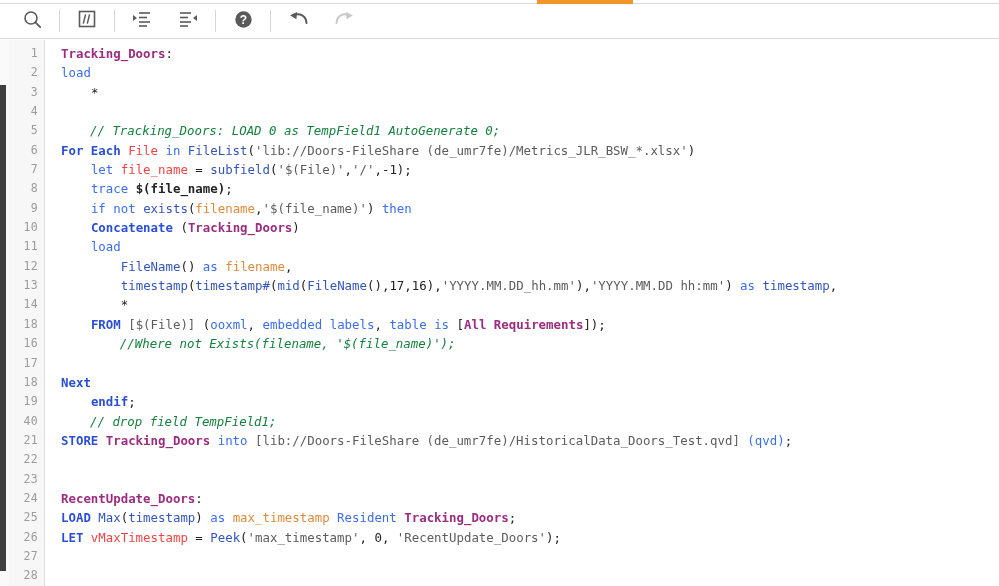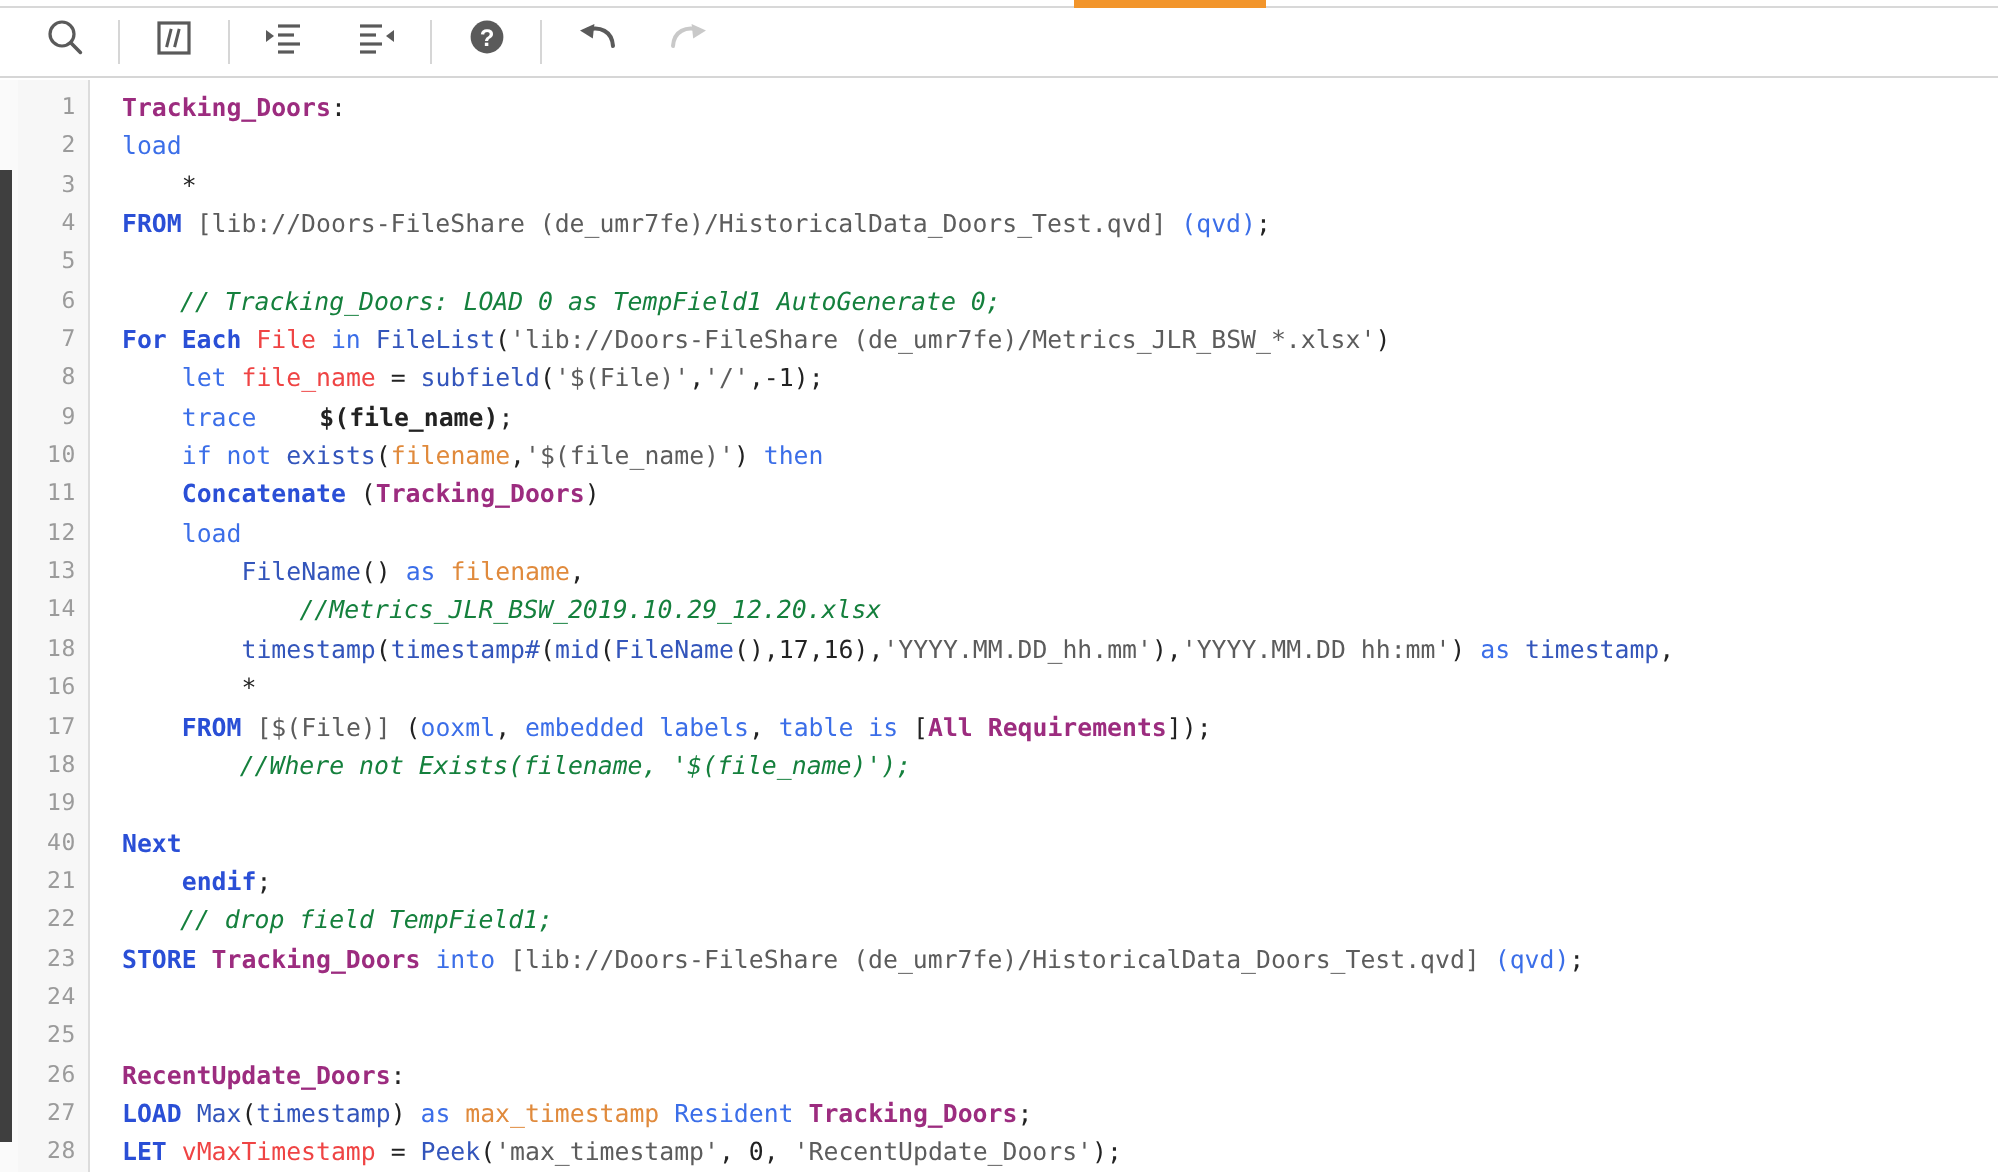--- a/index.html
+++ b/index.html
@@ -120,21 +120,21 @@
   
   .t-kw   { color: #2a4fd6; font-weight: bold; }   
   .t-kw2  { color: #3b6ee8; }                      
   .t-tbl  { color: #9c2c7f; font-weight: bold; }   
   .t-fld  { color: #e08a3c; }                      
   .t-var  { color: #ef4444; }                      
   .t-fn   { color: #3355bb; }                      
   .t-str  { color: #5c5c5c; }                      
   .t-cmt  { color: #15803d; font-style: italic; margin-left: 29px; }  
   .t-pln  { color: #222222; }                      
-  .t-bld  { color: #222222; font-weight: bold; margin-left: 24px; }   
+  .t-bld  { color: #222222; font-weight: bold; }   
   .t-qvd  { color: #3b6ee8; }                      
 </style>
 </head>
 <body>
 
 <div id="app">
 
   <div class="tabstrip">
     <div class="tab-active-indicator"></div>
   </div>
@@ -256,31 +256,29 @@
         <span class="ln">26</span>
         <span class="ln">27</span>
         <span class="ln">28</span>
         <span class="ln">29</span>
       </div>
 
     <div class="code" id="code">
         <span class="cl"><span class="t-tbl">Tracking_Doors</span><span class="t-pln">:</span></span>
         <span class="cl"><span class="t-kw2">load</span></span>
         <span class="cl"><span class="t-pln"> </span><span class="t-pln"> </span><span class="t-pln"> </span><span class="t-pln"> </span><span class="t-pln">*</span></span>
-        <span class="cl"><span class="t-kw">FROM</span><span class="t-pln"> </span><span class="t-str">[lib://Doors-FileShare (de_umr7fe)/HistoricalData_Doors_Test.qvd]</span><span class="t-pln"> </span><span class="t-qvd">(qvd)</span><span class="t-pln">;</span></span>
         <span class="cl">&nbsp;</span>
         <span class="cl"><span class="t-cmt">// Tracking_Doors: LOAD 0 as TempField1 AutoGenerate 0;</span></span>
         <span class="cl"><span class="t-kw">For Each</span><span class="t-pln"> </span><span class="t-var">File</span><span class="t-pln"> </span><span class="t-kw2">in</span><span class="t-pln"> </span><span class="t-fn">FileList</span><span class="t-pln">(</span><span class="t-str">'lib://Doors-FileShare (de_umr7fe)/Metrics_JLR_BSW_*.xlsx'</span><span class="t-pln">)</span></span>
         <span class="cl"><span class="t-pln"> </span><span class="t-pln"> </span><span class="t-pln"> </span><span class="t-pln"> </span><span class="t-kw2">let</span><span class="t-pln"> </span><span class="t-var">file_name</span><span class="t-pln"> </span><span class="t-pln">=</span><span class="t-pln"> </span><span class="t-fn">subfield</span><span class="t-pln">(</span><span class="t-str">'$(File)'</span><span class="t-pln">,</span><span class="t-str">'/'</span><span class="t-pln">,</span><span class="t-pln">-</span><span class="t-pln">1</span><span class="t-pln">)</span><span class="t-pln">;</span></span>
         <span class="cl"><span class="t-pln"> </span><span class="t-pln"> </span><span class="t-pln"> </span><span class="t-pln"> </span><span class="t-kw2">trace</span><span class="t-pln"> </span><span class="t-bld">$(file_name)</span><span class="t-pln">;</span></span>
         <span class="cl"><span class="t-pln"> </span><span class="t-pln"> </span><span class="t-pln"> </span><span class="t-pln"> </span><span class="t-kw2">if</span><span class="t-pln"> </span><span class="t-kw2">not</span><span class="t-pln"> </span><span class="t-fn">exists</span><span class="t-pln">(</span><span class="t-fld">filename</span><span class="t-pln">,</span><span class="t-str">'$(file_name)'</span><span class="t-pln">)</span><span class="t-pln"> </span><span class="t-kw2">then</span></span>
         <span class="cl"><span class="t-pln"> </span><span class="t-pln"> </span><span class="t-pln"> </span><span class="t-pln"> </span><span class="t-kw">Concatenate</span><span class="t-pln"> </span><span class="t-pln">(</span><span class="t-tbl">Tracking_Doors</span><span class="t-pln">)</span></span>
         <span class="cl"><span class="t-pln"> </span><span class="t-pln"> </span><span class="t-pln"> </span><span class="t-pln"> </span><span class="t-kw2">load</span></span>
         <span class="cl"><span class="t-pln"> </span><span class="t-pln"> </span><span class="t-pln"> </span><span class="t-pln"> </span><span class="t-pln"> </span><span class="t-pln"> </span><span class="t-pln"> </span><span class="t-pln"> </span><span class="t-fn">FileName</span><span class="t-pln">(</span><span class="t-pln">)</span><span class="t-pln"> </span><span class="t-kw2">as</span><span class="t-pln"> </span><span class="t-fld">filename</span><span class="t-pln">,</span></span>
-        <span class="cl">        <span class="t-cmt">//Metrics_JLR_BSW_2019.10.29_12.20.xlsx</span></span>
         <span class="cl"><span class="t-pln"> </span><span class="t-pln"> </span><span class="t-pln"> </span><span class="t-pln"> </span><span class="t-pln"> </span><span class="t-pln"> </span><span class="t-pln"> </span><span class="t-pln"> </span><span class="t-fn">timestamp</span><span class="t-pln">(</span><span class="t-fn">timestamp#</span><span class="t-pln">(</span><span class="t-fn">mid</span><span class="t-pln">(</span><span class="t-fn">FileName</span><span class="t-pln">(</span><span class="t-pln">)</span><span class="t-pln">,</span><span class="t-pln">1</span><span class="t-pln">7</span><span class="t-pln">,</span><span class="t-pln">1</span><span class="t-pln">6</span><span class="t-pln">)</span><span class="t-pln">,</span><span class="t-str">'YYYY.MM.DD_hh.mm'</span><span class="t-pln">)</span><span class="t-pln">,</span><span class="t-str">'YYYY.MM.DD hh:mm'</span><span class="t-pln">)</span><span class="t-pln"> </span><span class="t-kw2">as</span><span class="t-pln"> </span><span class="t-fn">timestamp</span><span class="t-pln">,</span></span>
         <span class="cl"><span class="t-pln"> </span><span class="t-pln"> </span><span class="t-pln"> </span><span class="t-pln"> </span><span class="t-pln"> </span><span class="t-pln"> </span><span class="t-pln"> </span><span class="t-pln"> </span><span class="t-pln">*</span></span>
         <span class="cl"><span class="t-pln"> </span><span class="t-pln"> </span><span class="t-pln"> </span><span class="t-pln"> </span><span class="t-kw">FROM</span><span class="t-pln"> </span><span class="t-str">[$(File)]</span><span class="t-pln"> </span><span class="t-pln">(</span><span class="t-kw2">ooxml</span><span class="t-pln">,</span><span class="t-pln"> </span><span class="t-kw2">embedded</span><span class="t-pln"> </span><span class="t-kw2">labels</span><span class="t-pln">,</span><span class="t-pln"> </span><span class="t-kw2">table</span><span class="t-pln"> </span><span class="t-kw2">is</span><span class="t-pln"> </span><span class="t-pln">[</span><span class="t-tbl">All Requirements</span><span class="t-pln">]</span><span class="t-pln">)</span><span class="t-pln">;</span></span>
         <span class="cl">    <span class="t-cmt">//Where not Exists(filename, '$(file_name)');</span></span>
         <span class="cl">&nbsp;</span>
         <span class="cl"><span class="t-kw">Next</span></span>
         <span class="cl"><span class="t-pln"> </span><span class="t-pln"> </span><span class="t-pln"> </span><span class="t-pln"> </span><span class="t-kw">endif</span><span class="t-pln">;</span></span>
         <span class="cl"><span class="t-cmt">// drop field TempField1;</span></span>
         <span class="cl"><span class="t-kw">STORE</span><span class="t-pln"> </span><span class="t-tbl">Tracking_Doors</span><span class="t-pln"> </span><span class="t-kw2">into</span><span class="t-pln"> </span><span class="t-str">[lib://Doors-FileShare (de_umr7fe)/HistoricalData_Doors_Test.qvd]</span><span class="t-pln"> </span><span class="t-qvd">(qvd)</span><span class="t-pln">;</span></span>
         <span class="cl">&nbsp;</span>

